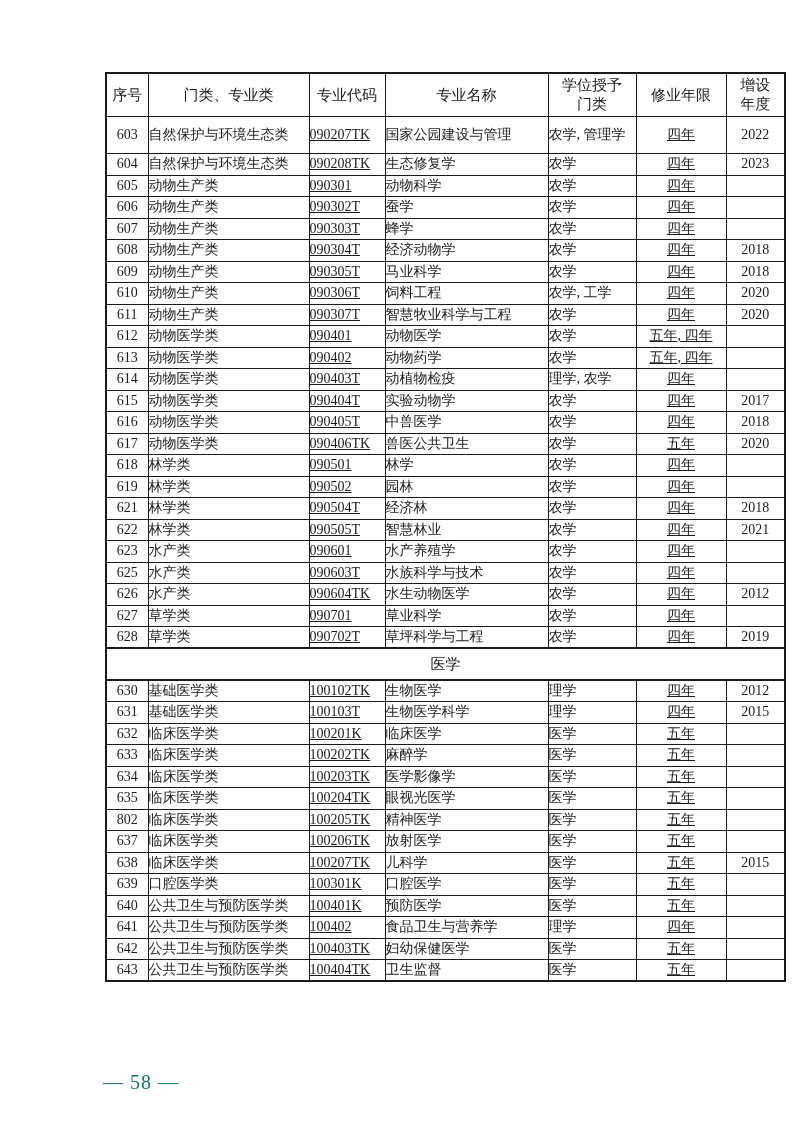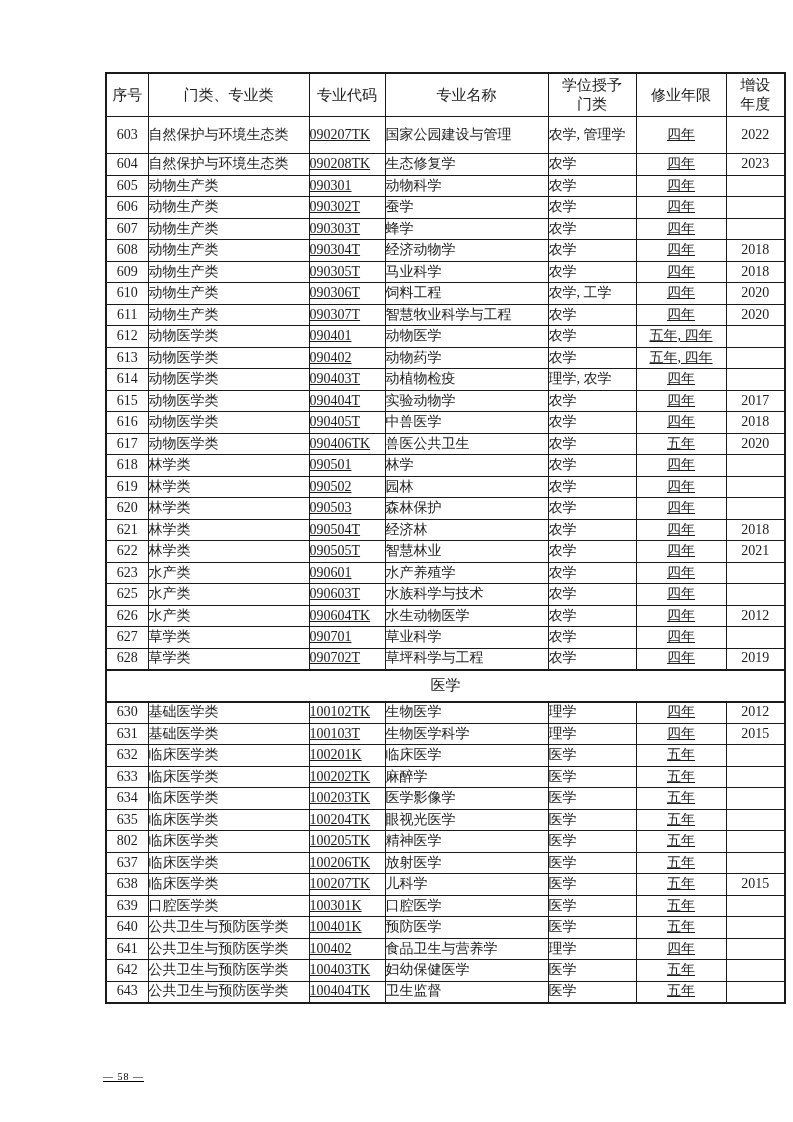--- a/index.html
+++ b/index.html
@@ -62,24 +62,23 @@
     text-align: center;
     font-family: "Liberation Sans", "DejaVu Sans", sans-serif;
     font-size: 15px;
     border-top: 2px solid #1a1a1a;
     border-bottom: 2px solid #1a1a1a;
   }
   .page-footer {
     position: absolute;
     left: 56px;
     top: 1071px;
-    font-size: 10px;
+    font-size: 20px;
     letter-spacing: 1px;
-    color: #000000;
-    text-decoration: underline;
+    color: #0f766e;
   }
 </style>
 </head>
 <body>
 
 <div class="sheet">
 
   <table class="majors">
     <colgroup>
       <col style="width:42px">
@@ -251,29 +250,20 @@
         <tr class="data-row">
           <td class="col0">619</td>
           <td class="col1">林学类</td>
           <td class="col2">090502</td>
           <td class="col3">园林</td>
           <td class="col4">农学</td>
           <td class="col5">四年</td>
           <td class="col6"></td>
         </tr>
         <tr class="data-row">
-          <td class="col0">620</td>
-          <td class="col1">林学类</td>
-          <td class="col2">090503</td>
-          <td class="col3">森林保护</td>
-          <td class="col4">农学</td>
-          <td class="col5">四年</td>
-          <td class="col6"></td>
-        </tr>
-        <tr class="data-row">
           <td class="col0">621</td>
           <td class="col1">林学类</td>
           <td class="col2">090504T</td>
           <td class="col3">经济林</td>
           <td class="col4">农学</td>
           <td class="col5">四年</td>
           <td class="col6">2018</td>
         </tr>
         <tr class="data-row">
           <td class="col0">622</td>

